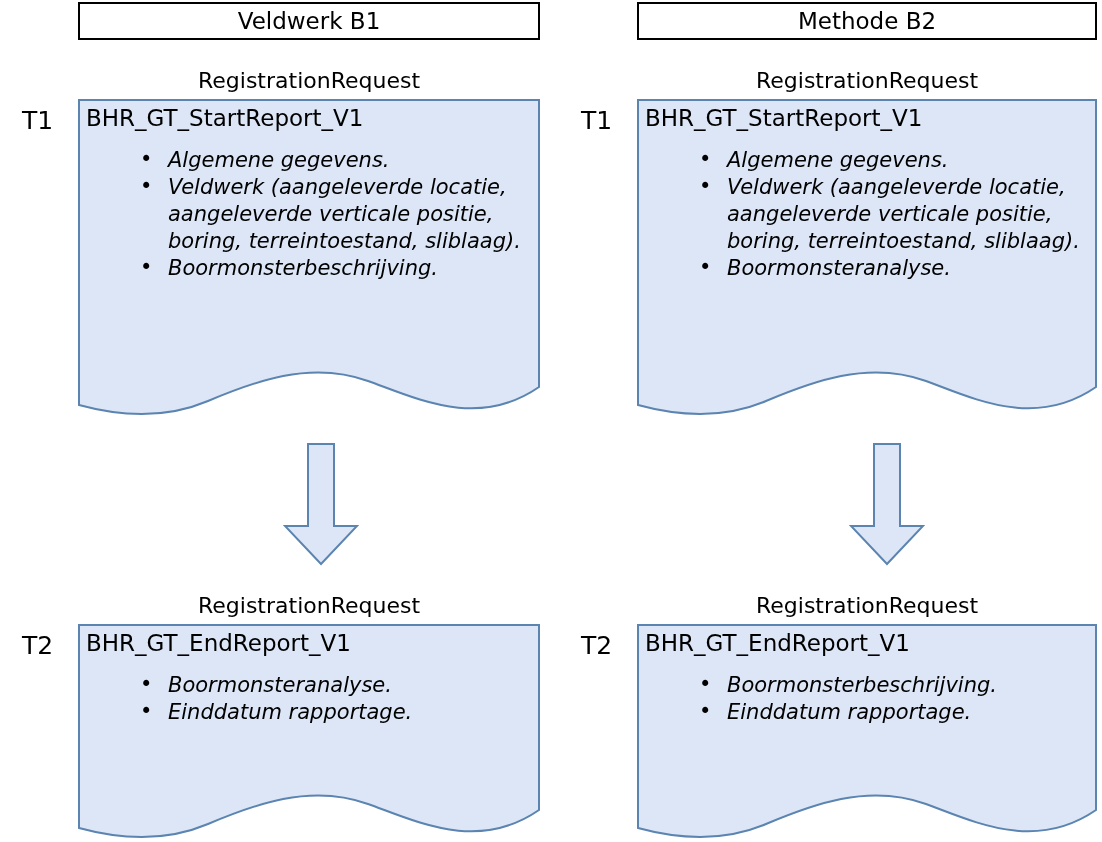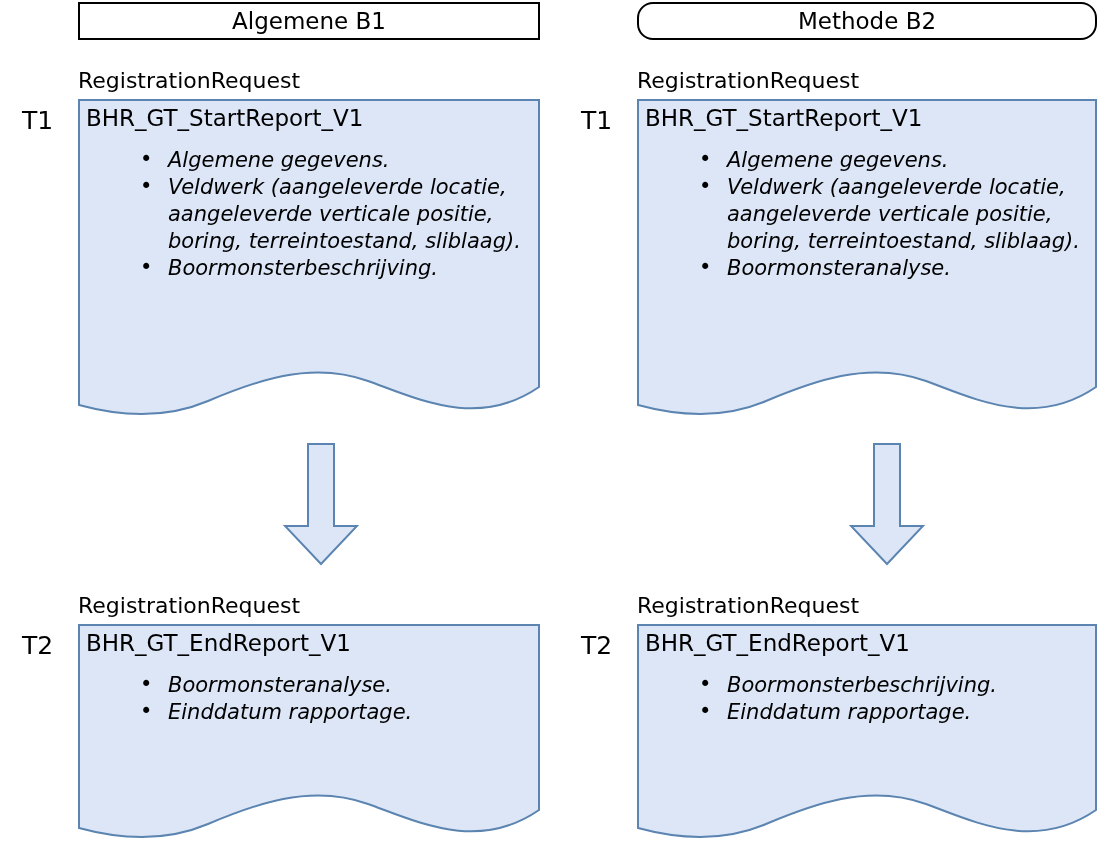--- a/index.html
+++ b/index.html
@@ -28,28 +28,28 @@
     box-sizing: border-box;
     border: 2px solid #000000;
     background: #ffffff;
     text-align: center;
     font-size: 23px;
     line-height: 34px;
     height: 38px;
     white-space: nowrap;
   }
   #method-header-b1 { left: 78px;  top: 2px; width: 462px; }
-  #method-header-b2 { left: 637px; top: 2px; width: 460px; border-radius: 16px; }
+  #method-header-b2 { left: 637px; top: 2px; width: 460px; }
 
   
   .caption {
     position: absolute;
     font-size: 22px;
     line-height: 26px;
-    text-align: left;
+    text-align: center;
     white-space: nowrap;
   }
   #caption-b1-t1 { left: 78px;  top: 68px;  width: 462px; }
   #caption-b2-t1 { left: 637px; top: 68px;  width: 460px; }
   #caption-b1-t2 { left: 78px;  top: 593px; width: 462px; }
   #caption-b2-t2 { left: 637px; top: 593px; width: 460px; }
 
   
   .time-label {
     position: absolute;
@@ -122,21 +122,21 @@
     stroke-width: 2;
   }
   #arrow-b1 { left: 283px; top: 442px; width: 76px; height: 124px; }
   #arrow-b2 { left: 849px; top: 442px; width: 76px; height: 124px; }
 </style>
 </head>
 <body>
 
 <div id="canvas">
 
-  <div class="method-header" id="method-header-b1">Algemene B1</div>
+  <div class="method-header" id="method-header-b1">Veldwerk B1</div>
 
   <div class="method-header" id="method-header-b2">Methode B2</div>
 
   <div class="caption" id="caption-b1-t1">RegistrationRequest</div>
   <div class="caption" id="caption-b2-t1">RegistrationRequest</div>
   <div class="caption" id="caption-b1-t2">RegistrationRequest</div>
   <div class="caption" id="caption-b2-t2">RegistrationRequest</div>
 
   <div class="time-label" id="time-label-b1-t1">T1</div>
   <div class="time-label" id="time-label-b2-t1">T1</div>

